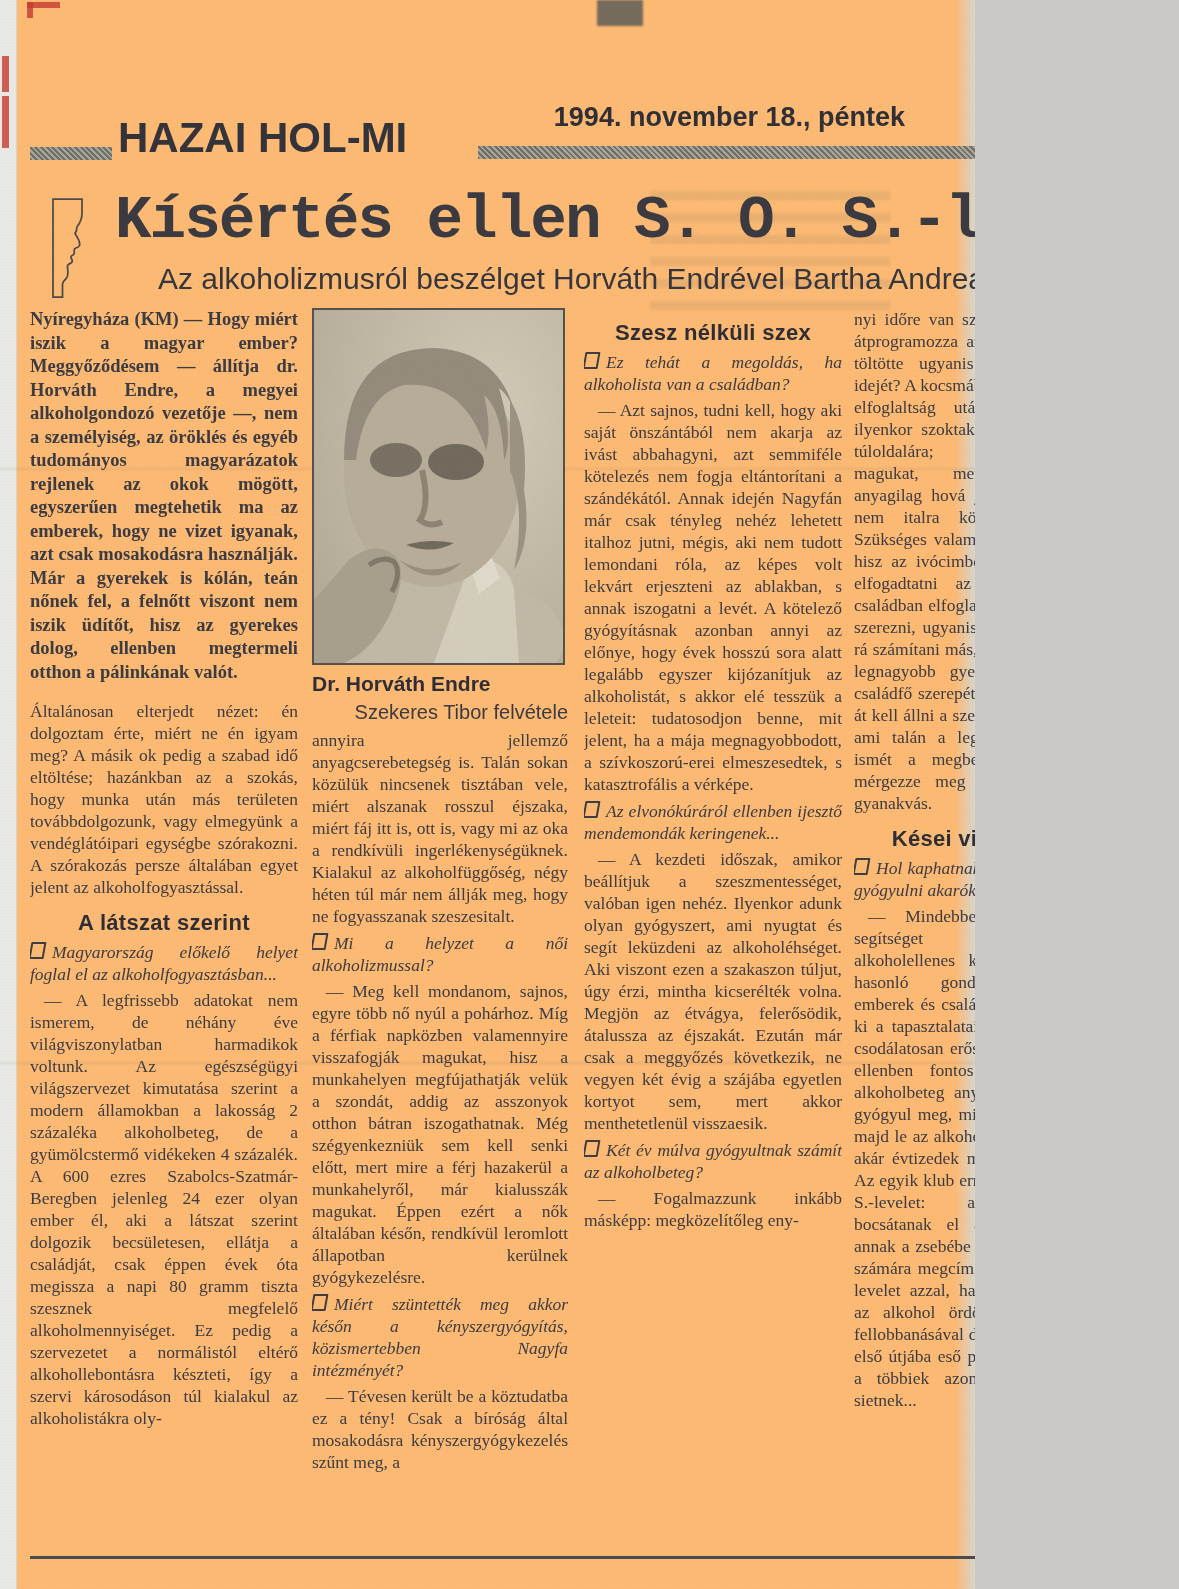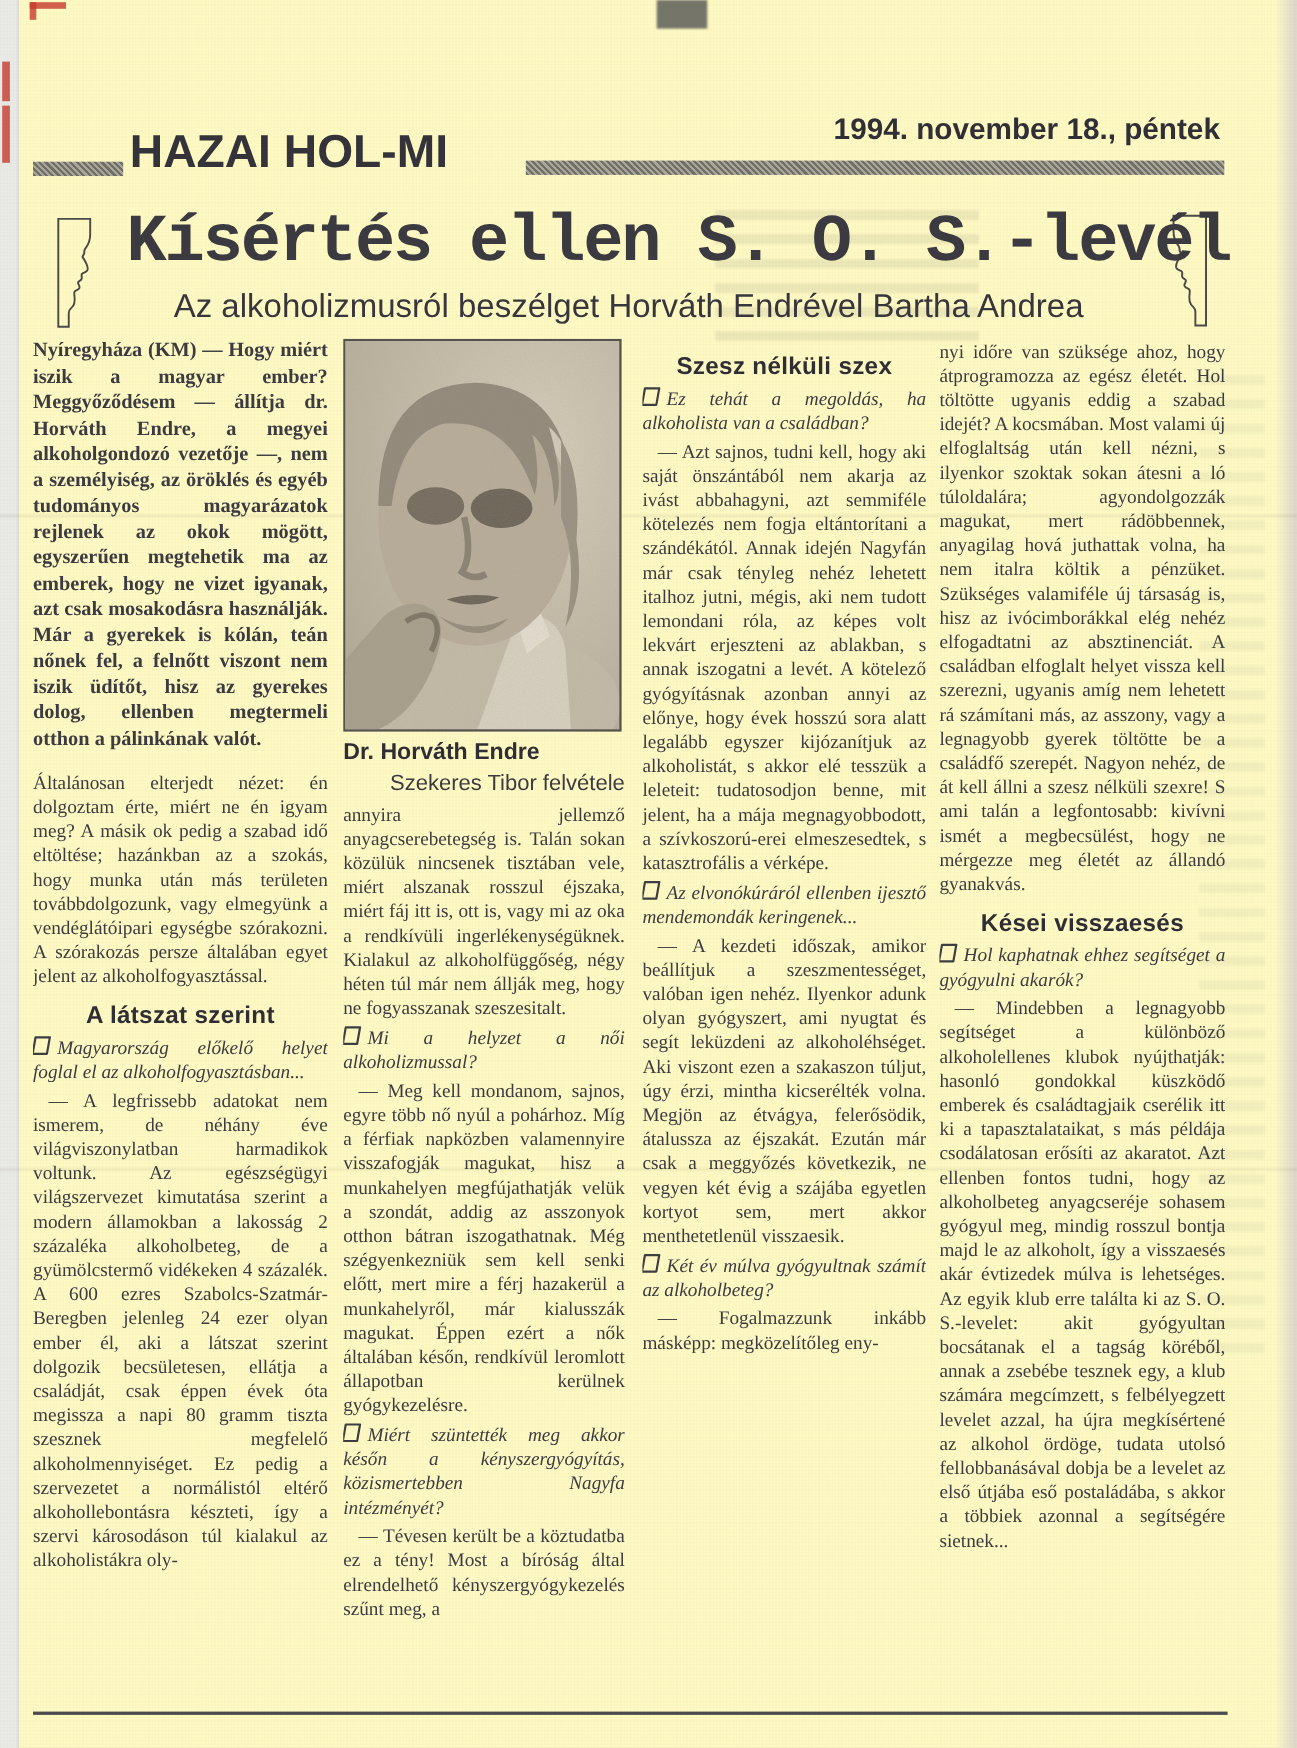--- a/index.html
+++ b/index.html
@@ -1,18 +1,18 @@
 <!DOCTYPE html>
 <html lang="hu"><head>
 <meta charset="utf-8">
 <style>
   html,body{margin:0;padding:0;background:#c9c8c4;}
-  .page{position:relative;width:1179px;height:1589px;overflow:hidden;
+  .page{position:relative;width:975px;height:1589px;overflow:hidden;
         background:linear-gradient(175deg,#f0ead c 0%,#ece6d7 30%,#e9e2d2 100%);
-        background-color:#fef9c3;
+        background-color:#fdba74;
         font-family:"Liberation Serif",serif;color:#3b3b41;}
   
   .edge-left{position:absolute;left:0;top:0;width:16px;height:100%;background:#e9e9e6;border-right:1px solid #d8d4c9;}
   .edge-right{position:absolute;right:0;top:0;width:20px;height:100%;background:linear-gradient(90deg,rgba(0,0,0,0),#d9d6cc);}
   .paper-noise{position:absolute;inset:0;pointer-events:none;opacity:.6;
     background-image:repeating-linear-gradient(0deg,rgba(90,80,60,.02) 0 1px,transparent 1px 3px),
                      repeating-linear-gradient(90deg,rgba(90,80,60,.02) 0 1px,transparent 1px 3px);}
   .crease{position:absolute;left:0;width:100%;height:6px;pointer-events:none;
     background:linear-gradient(180deg,rgba(255,255,255,0),rgba(120,110,90,.10) 50%,rgba(255,255,255,0));}
   
@@ -134,21 +134,21 @@
         <path d="M55 255 Q70 245 80 252 Q88 262 78 282" stroke="#7d7465" stroke-width="5" fill="none"></path>
         <rect width="249" height="353" filter="url(#grain)" opacity=".5"></rect>
       </svg>
     </div>
     <p class="caption-name">Dr. Horváth Endre</p>
     <p class="caption-credit">Szekeres Tibor felvétele</p>
     <p>annyira jellemző anyagcserebetegség is. Talán sokan közülük nincsenek tisztában vele, miért alszanak rosszul éjszaka, miért fáj itt is, ott is, vagy mi az oka a rendkívüli ingerlékenységüknek. Kialakul az alkoholfüggőség, négy héten túl már nem állják meg, hogy ne fogyasszanak szeszesitalt.</p>
     <p class="q"><span class="qbox"></span><span>Mi a helyzet a női alkoholizmussal?</span></p>
     <p class="answer">— Meg kell mondanom, sajnos, egyre több nő nyúl a pohárhoz. Míg a férfiak napközben valamennyire visszafogják magukat, hisz a munkahelyen megfújathatják velük a szondát, addig az asszonyok otthon bátran iszogathatnak. Még szégyenkezniük sem kell senki előtt, mert mire a férj hazakerül a munkahelyről, már kialusszák magukat. Éppen ezért a nők általában későn, rendkívül leromlott állapotban kerülnek gyógykezelésre.</p>
     <p class="q"><span class="qbox"></span><span>Miért szüntették meg akkor későn a kényszergyógyítás, közismertebben Nagyfa intézményét?</span></p>
-    <p class="answer">— Tévesen került be a köztudatba ez a tény! Most a bíróság által elrendelhető kényszergyógykezelés szűnt meg, a</p>
+    <p class="answer">— Tévesen került be a köztudatba ez a tény! Csak a bíróság által mosakodásra kényszergyógykezelés szűnt meg, a</p>
   </div>
 
   <div class="col col3">
     <h3 class="section">Szesz nélküli szex</h3>
     <p class="q"><span class="qbox"></span><span>Ez tehát a megoldás, ha alkoholista van a családban?</span></p>
     <p class="answer">— Azt sajnos, tudni kell, hogy aki saját önszántából nem akarja az ivást abbahagyni, azt semmiféle kötelezés nem fogja eltántorítani a szándékától. Annak idején Nagyfán már csak tényleg nehéz lehetett italhoz jutni, mégis, aki nem tudott lemondani róla, az képes volt lekvárt erjeszteni az ablakban, s annak iszogatni a levét. A kötelező gyógyításnak azonban annyi az előnye, hogy évek hosszú sora alatt legalább egyszer kijózanítjuk az alkoholistát, s akkor elé tesszük a leleteit: tudatosodjon benne, mit jelent, ha a mája megnagyobbodott, a szívkoszorú-erei elmeszesedtek, s katasztrofális a vérképe.</p>
     <p class="q"><span class="qbox"></span><span>Az elvonókúráról ellenben ijesztő mendemondák keringenek...</span></p>
     <p class="answer">— A kezdeti időszak, amikor beállítjuk a szeszmentességet, valóban igen nehéz. Ilyenkor adunk olyan gyógyszert, ami nyugtat és segít leküzdeni az alkoholéhséget. Aki viszont ezen a szakaszon túljut, úgy érzi, mintha kicserélték volna. Megjön az étvágya, felerősödik, átalussza az éjszakát. Ezután már csak a meggyőzés következik, ne vegyen két évig a szájába egyetlen kortyot sem, mert akkor menthetetlenül visszaesik.</p>
     <p class="q"><span class="qbox"></span><span>Két év múlva gyógyultnak számít az alkoholbeteg?</span></p>
     <p class="answer">— Fogalmazzunk inkább másképp: megközelítőleg eny-</p>

